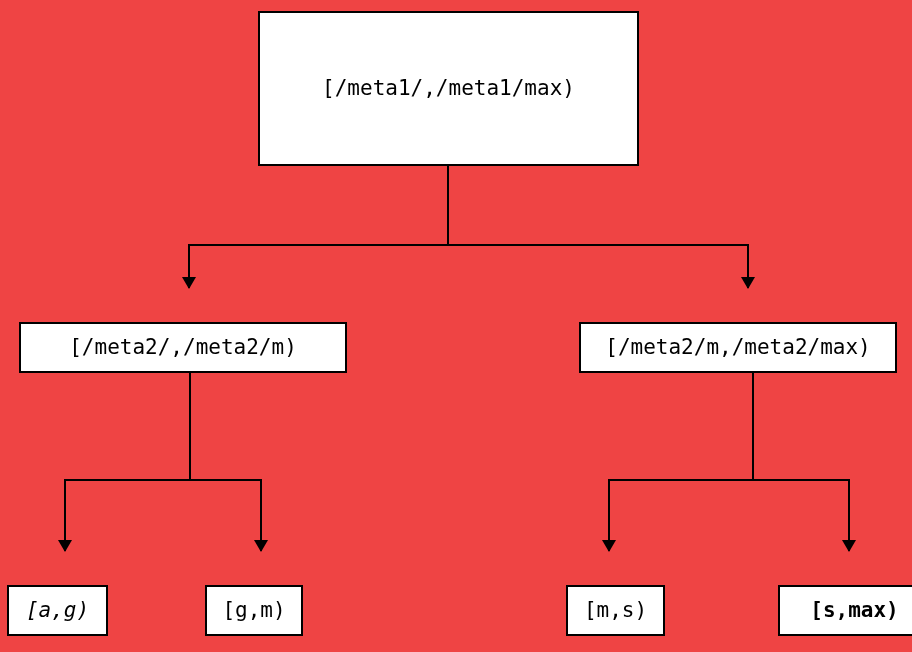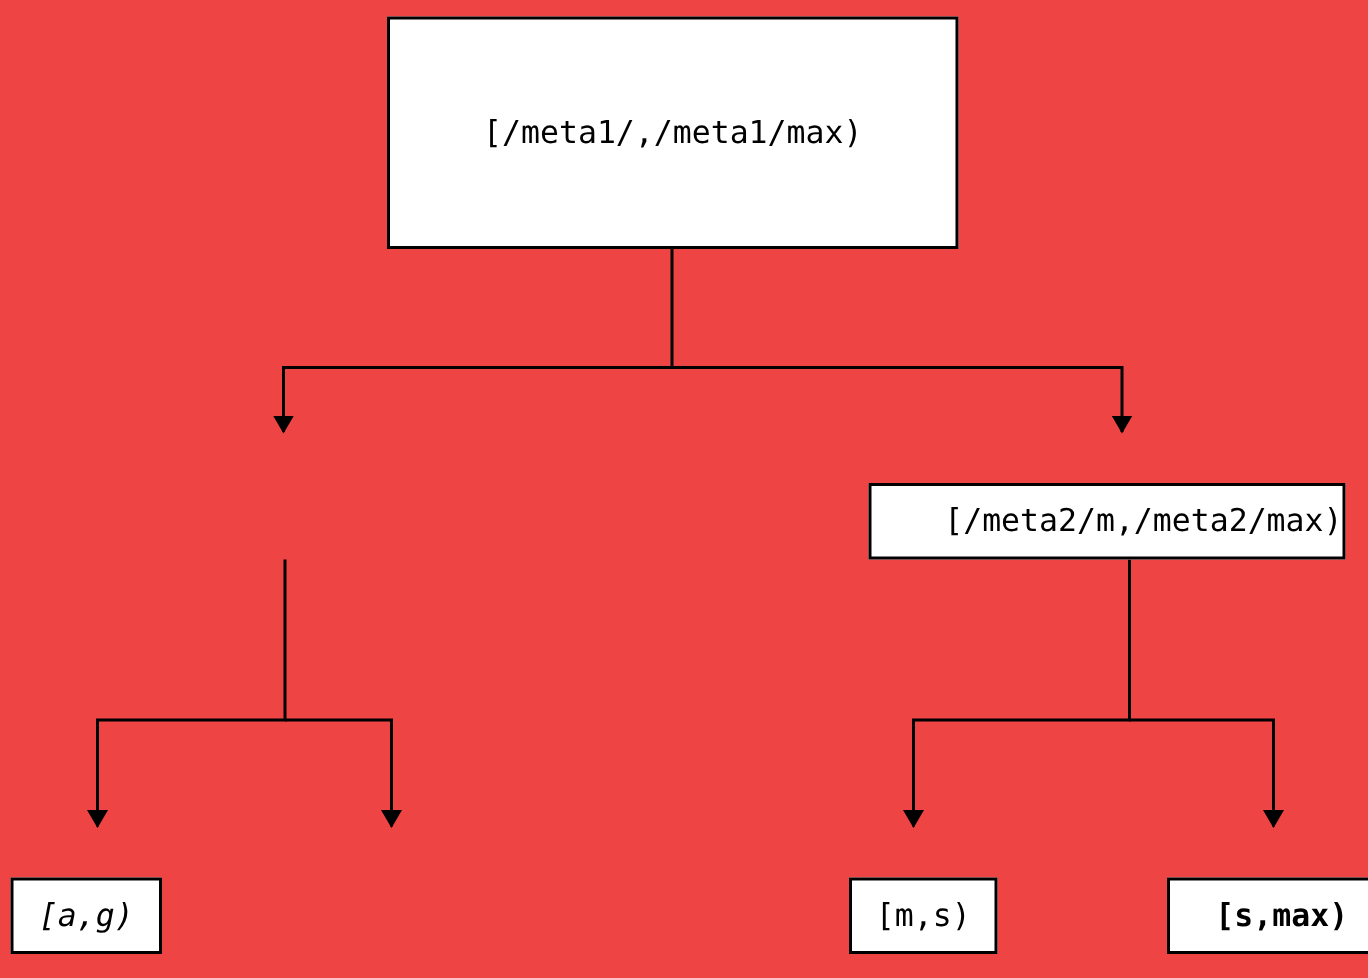--- a/index.html
+++ b/index.html
@@ -41,21 +41,21 @@
   .node-label {
     font-family: "DejaVu Sans Mono", "Liberation Mono", monospace;
     font-size: 21px;
     line-height: 1;
     letter-spacing: 0px;
     color: #000000;
     white-space: pre;
   }
   .node-root  { left: 258px; top: 11px;  width: 381px; height: 155px; }
   .node-mid-l { left: 19px;  top: 322px; width: 328px; height: 51px;  }
-  .node-mid-r { left: 579px; top: 322px; width: 318px; height: 51px; justify-content: flex-end;  }
+  .node-mid-r { left: 579px; top: 322px; width: 318px; height: 51px;  }
   .node-leaf-1 { left: 7px;   top: 585px; width: 101px; height: 51px; font-style: italic; }
   .node-leaf-2 { left: 205px; top: 585px; width: 98px;  height: 51px; }
   .node-leaf-3 { left: 566px; top: 585px; width: 99px;  height: 51px; }
   .node-leaf-4 { left: 778px; top: 585px; width: 153px; height: 51px; font-weight: bold; }
 </style>
 </head>
 <body>
 
 <div id="diagram-canvas">
 
@@ -85,29 +85,35 @@
     </g>
     <g>
       <path d="M 753 480 L 849 480 L 849 551" fill="none" stroke="#000000" stroke-width="2" marker-end="url(#arrow-down)"></path>
     </g>
   </svg>
 
   <div class="tree-node node-root">
     <span class="node-label">[/meta1/,/meta1/max)</span>
   </div>
 
+  <div class="tree-node node-mid-l">
+    <span class="node-label">[/meta2/,/meta2/m)</span>
+  </div>
 
   <div class="tree-node node-mid-r">
     <span class="node-label">[/meta2/m,/meta2/max)</span>
   </div>
 
   <div class="tree-node node-leaf-1">
     <span class="node-label">[a,g)</span>
   </div>
 
+  <div class="tree-node node-leaf-2">
+    <span class="node-label">[g,m)</span>
+  </div>
 
   <div class="tree-node node-leaf-3">
     <span class="node-label">[m,s)</span>
   </div>
 
   <div class="tree-node node-leaf-4">
     <span class="node-label">[s,max)</span>
   </div>
 
 </div>

